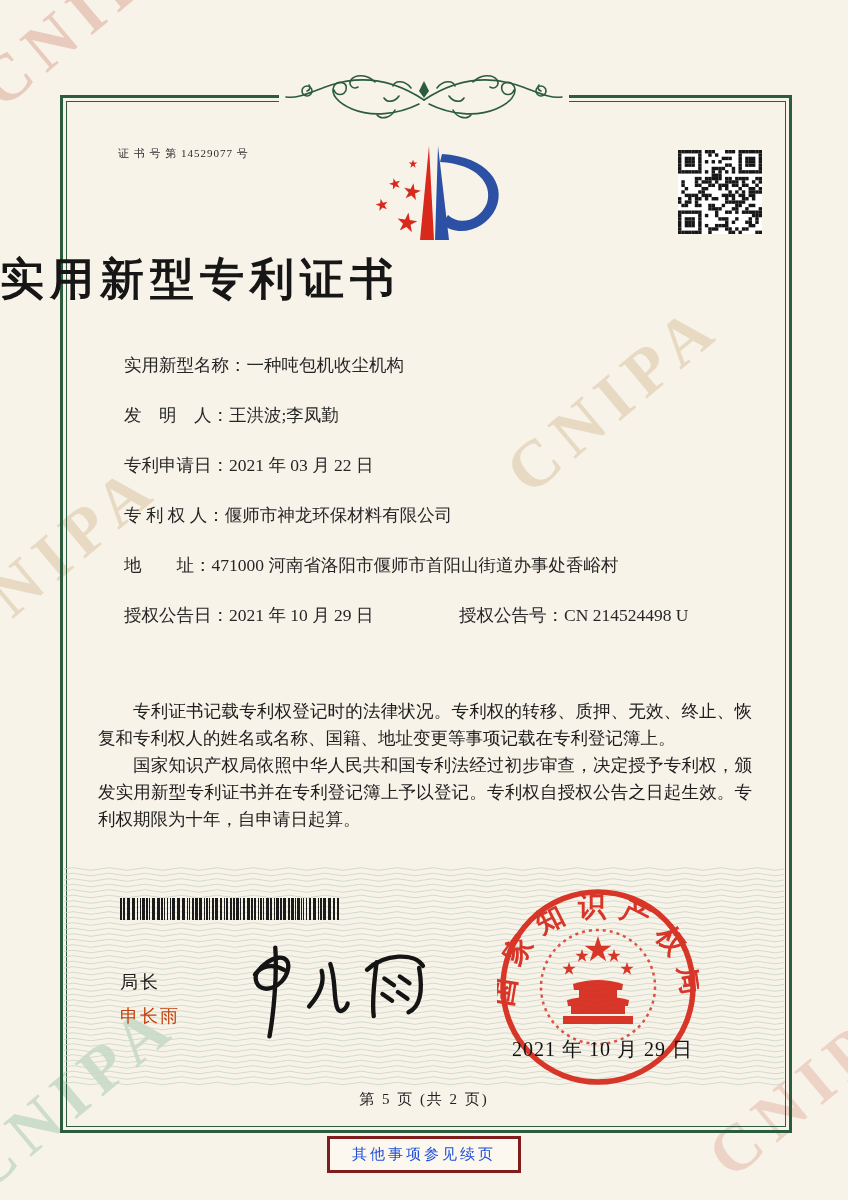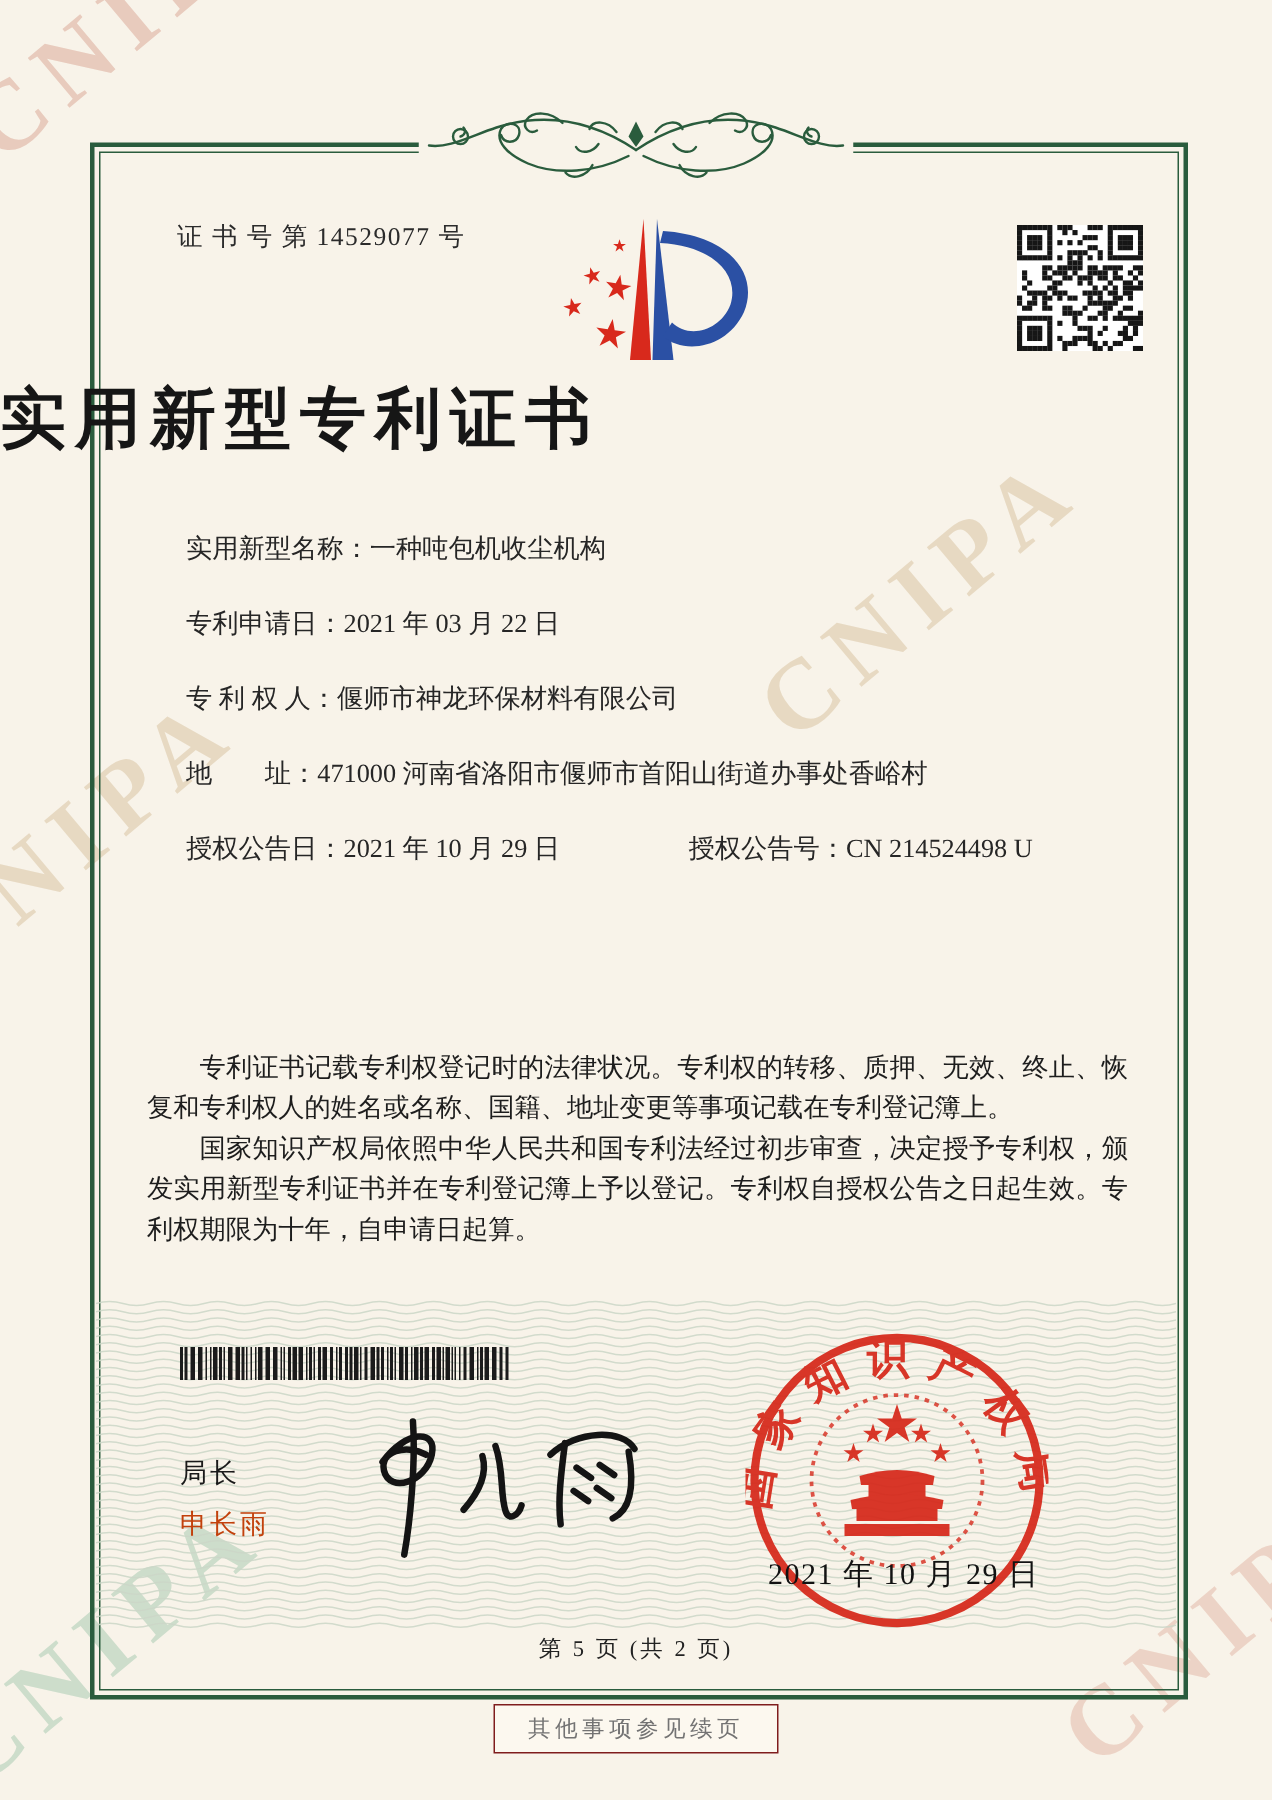--- a/index.html
+++ b/index.html
@@ -15,21 +15,21 @@
   }
   .wm1{left:-42px;top:-26px;color:#dcab9a;opacity:.55}
   .wm2{left:486px;top:360px;color:#e7d9c2}
   .wm3{left:-76px;top:520px;color:#e7d9c2}
   .wm4{left:-58px;top:1058px;color:#cdddcb}
   .wm5{left:688px;top:1044px;color:#e2b5a4;opacity:.5}
   .frame{position:absolute;left:60px;top:95px;width:726px;height:1032px;
     border:3px solid #2a5c3d;z-index:1}
   .frame-inner{position:absolute;inset:3px;border:1px solid #2a5c3d}
   .ornament{position:absolute;left:279px;top:70px;width:290px;height:54px;z-index:2}
-  .cert-no{position:absolute;left:118px;top:146px;font-size:17px;letter-spacing:1px;color:#2b2b2b;z-index:2}
+  .cert-no{position:absolute;left:118px;top:146px;font-size:11px;letter-spacing:1px;color:#2b2b2b;z-index:2}
   .logo{position:absolute;left:350px;top:134px;width:172px;height:116px;z-index:2}
   .qr{position:absolute;left:678px;top:150px;width:84px;height:84px;z-index:2}
   .title{position:absolute;left:0;top:250px;width:100%;
     font-size:44px;font-weight:bold;letter-spacing:6px;color:#161616;z-index:2}
   .fields{position:absolute;left:124px;top:352px;width:632px;z-index:2;
     font-size:17.5px;color:#262626}
   .field-row{height:50px;line-height:27px;position:relative;white-space:nowrap}
   .grant-second{position:absolute;left:335px;top:0;white-space:nowrap}
   .paragraphs{position:absolute;left:98px;top:698px;width:654px;z-index:2;
     font-size:17.5px;line-height:27px;color:#1d1d1d;text-align:justify}
@@ -40,22 +40,22 @@
     font-family:Liberation Mono, monospace;color:#1a1a1a;z-index:2;letter-spacing:2px}
   .director-name{position:absolute;left:120px;top:1004px;font-size:18px;
     font-family:Liberation Mono, monospace;color:#c2410c;z-index:2;letter-spacing:2px}
   .signature{position:absolute;left:228px;top:936px;width:222px;height:112px;z-index:3}
   .seal{position:absolute;left:497px;top:886px;width:202px;height:202px;z-index:3;opacity:.93}
   .seal-date{position:absolute;left:512px;top:1036px;font-size:20px;letter-spacing:1px;
     color:#121212;z-index:4;white-space:nowrap}
   .page-info{position:absolute;left:0;top:1090px;width:100%;text-align:center;
     font-size:15px;letter-spacing:2px;color:#222;z-index:2}
   .note-box{position:absolute;left:50%;transform:translateX(-50%);top:1136px;
-    border:1px solid #7f1d1d;background:#fcf8ef;padding:6px 22px;font-size:15px;
-    letter-spacing:3px;color:#737373;z-index:2;white-space:nowrap}
+    border:3px solid #7f1d1d;background:#fcf8ef;padding:6px 22px;font-size:15px;
+    letter-spacing:3px;color:#1d4ed8;z-index:2;white-space:nowrap}
 </style>
 </head>
 <body>
 
 <span class="wm wm1">CNIPA</span>
 <span class="wm wm2">CNIPA</span>
 <span class="wm wm3">CNIPA</span>
 <span class="wm wm4">CNIPA</span>
 <span class="wm wm5">CNIPA</span>
 
@@ -399,20 +399,23 @@
   </svg>
 </div>
 
 <div class="title">实用新型专利证书</div>
 
 <div class="fields">
   <div class="field-row">
     <span>实用新型名称：</span><span>一种吨包机收尘机构</span>
   </div>
   <div class="field-row">
+    <span>发　明　人：</span><span>王洪波;李凤勤</span>
+  </div>
+  <div class="field-row">
     <span>专利申请日：</span><span>2021 年 03 月 22 日</span>
   </div>
   <div class="field-row">
     <span>专 利 权 人：</span><span>偃师市神龙环保材料有限公司</span>
   </div>
   <div class="field-row">
     <span>地　　址：</span><span>471000 河南省洛阳市偃师市首阳山街道办事处香峪村</span>
   </div>
   <div class="field-row">
     <span>授权公告日：</span><span>2021 年 10 月 29 日</span>

